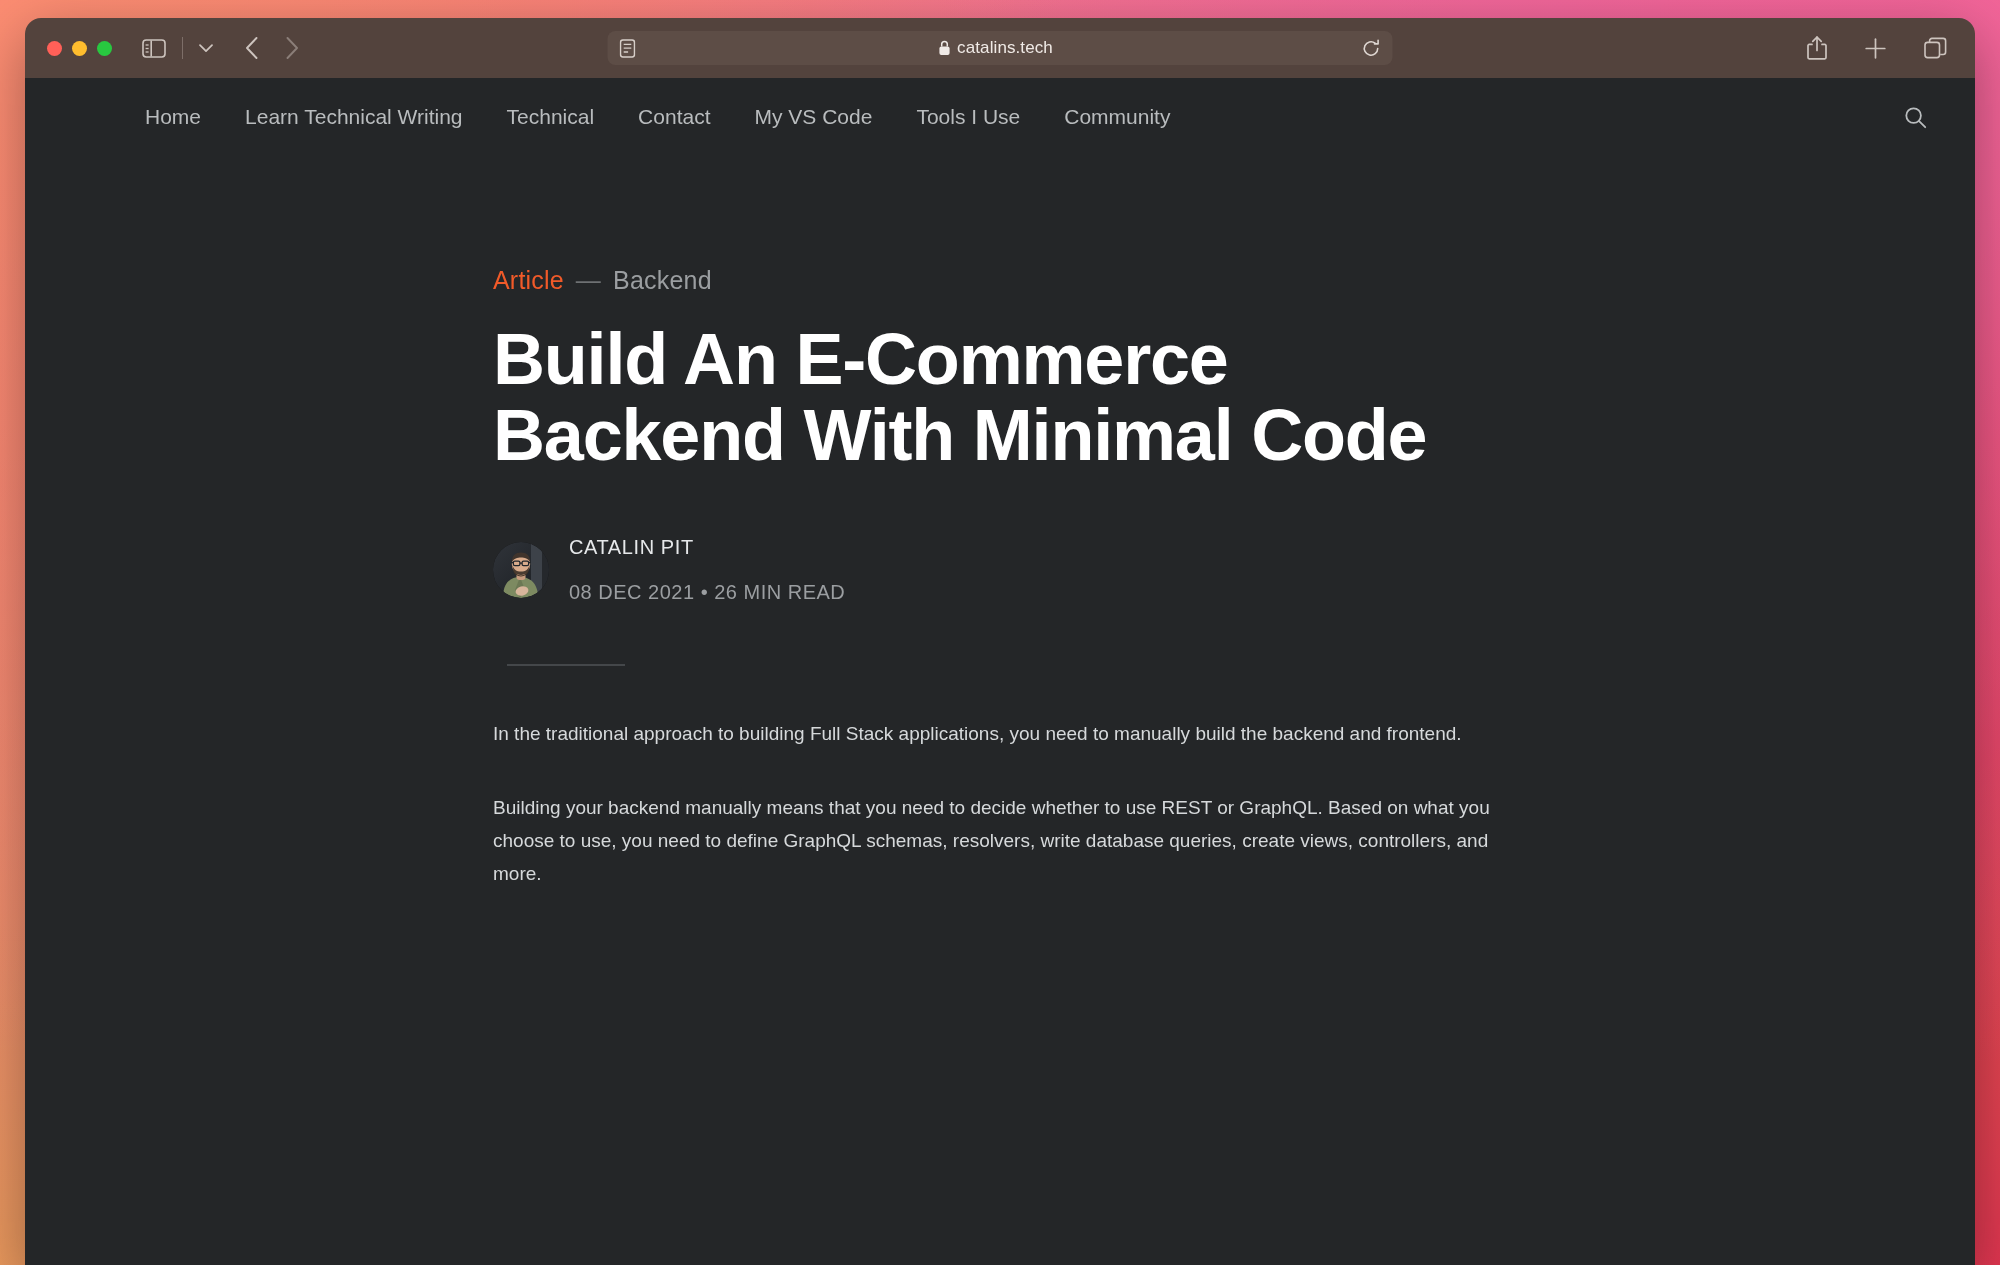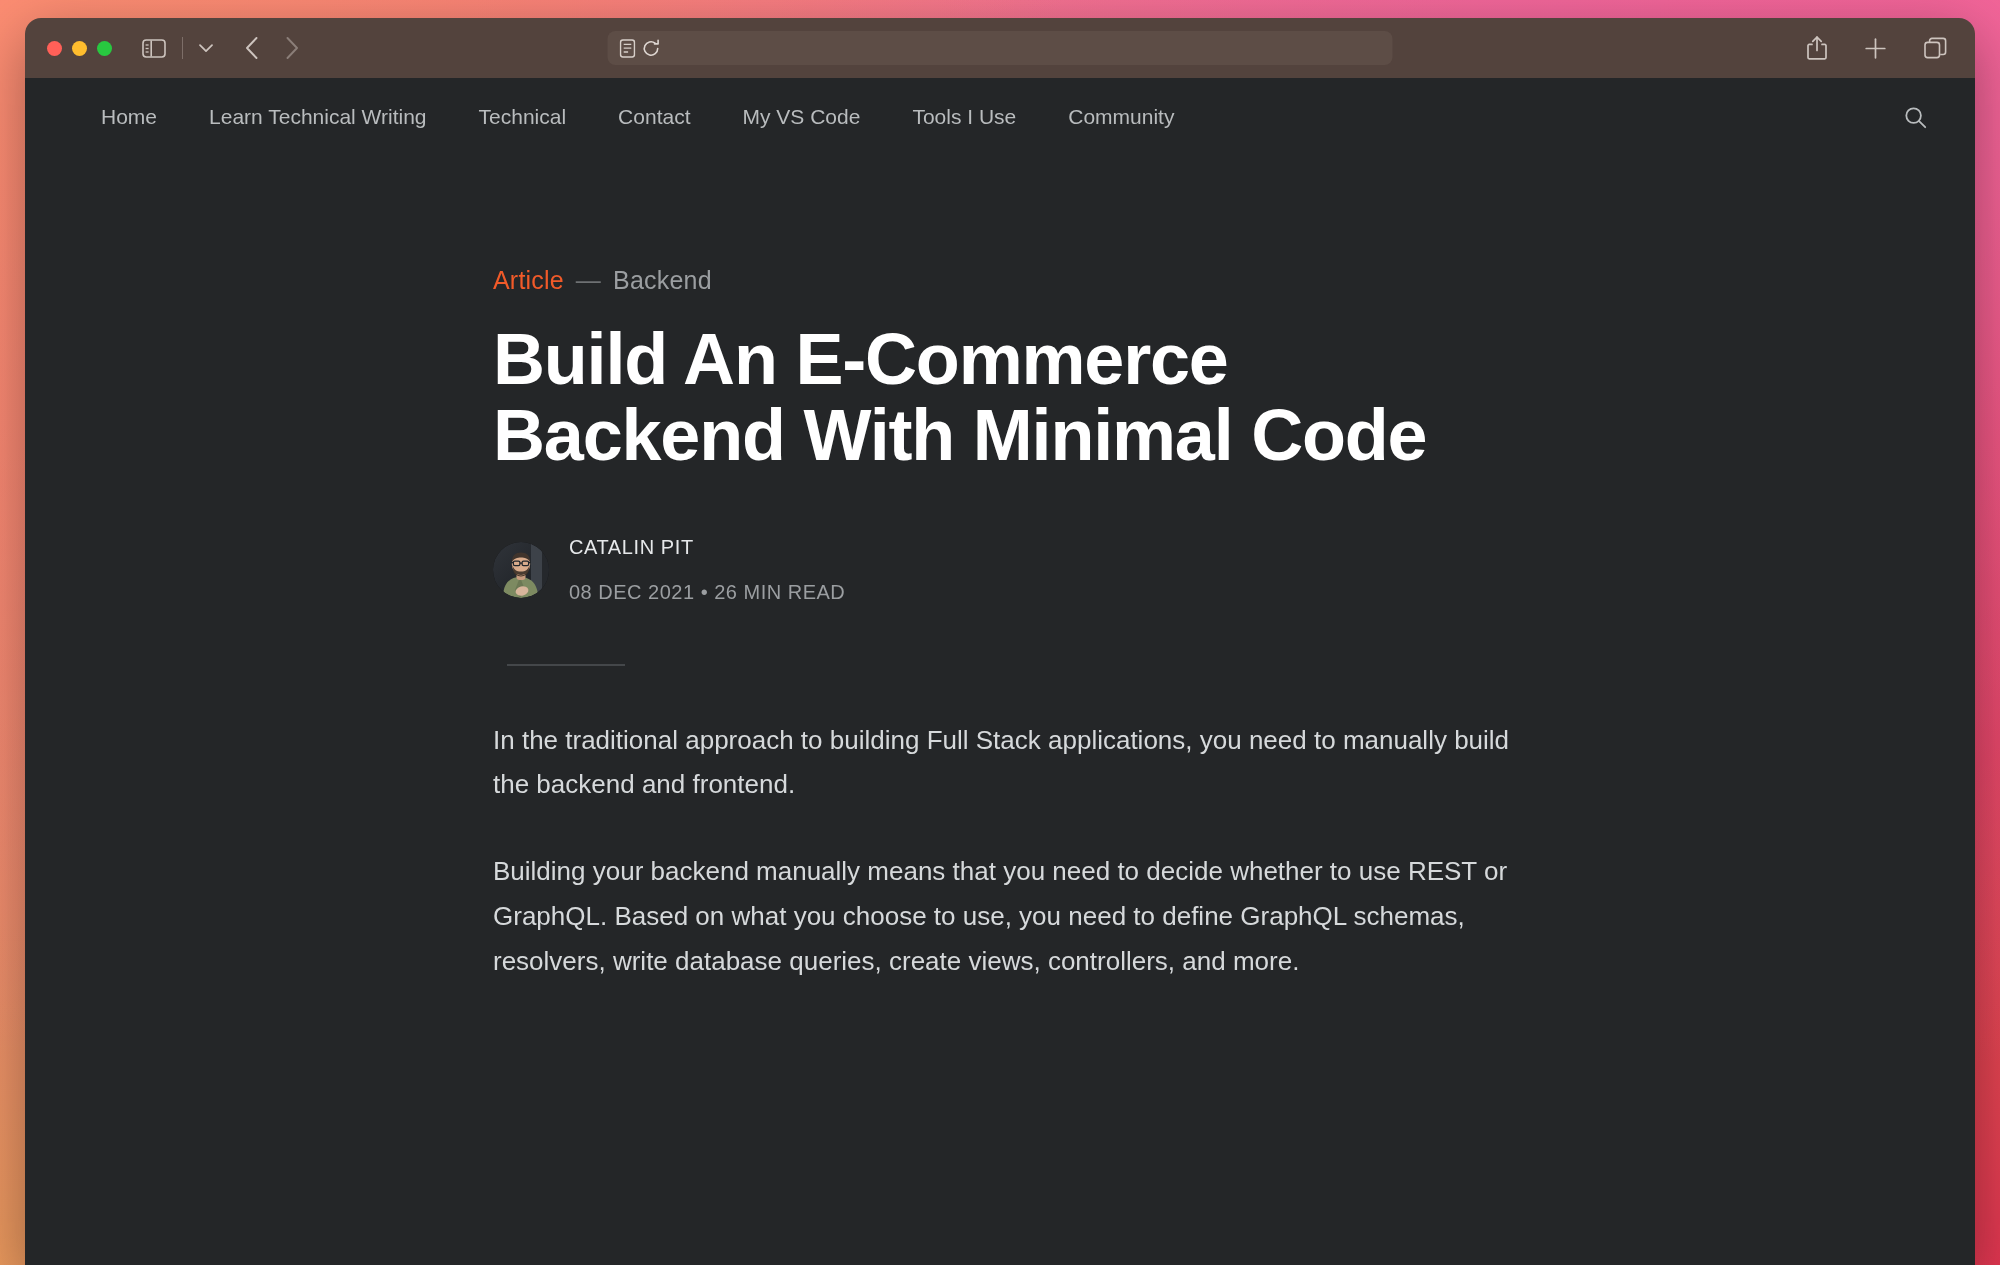--- a/index.html
+++ b/index.html
@@ -146,22 +146,23 @@
   
   .site-nav {
     display: flex;
     align-items: center;
     padding: 0 48px 0 68px;
     height: 78px;
   }
   .site-nav ul {
     display: flex;
     align-items: flex-start;
-    gap: 8px;
+    gap: 0;
     list-style: none;
+    margin-left: 44px;
   }
   .site-nav li a {
     color: #b9bcbe;
     text-decoration: none;
     font-size: 21px;
     padding: 0 22px;
     display: inline-block;
     white-space: nowrap;
   }
   .site-nav li:first-child a { padding-left: 8px; }
@@ -225,21 +226,21 @@
   .divider {
     width: 118px;
     height: 2px;
     background: #44474a;
     margin: 60px 0 52px 14px;
   }
 
   .body-copy { max-width: 1040px; }
   .body-copy p {
     color: #d6d9db;
-    font-size: 26px;
+    font-size: 19px;
     line-height: 1.72;
     margin-bottom: 42px;
   }
 </style>
 </head>
 <body>
 
 <div class="bg-tint"></div>
 
 <div class="browser-window">
@@ -284,20 +285,29 @@
     </div>
 
     <div class="url-field">
       <span class="url-reader">
         <svg width="16" height="19" viewBox="0 0 16 19" fill="none">
           <rect x="1" y="1" width="14" height="17" rx="2.4" stroke="currentColor" stroke-width="1.5"></rect>
           <line x1="4.2" y1="5.4" x2="11.8" y2="5.4" stroke="currentColor" stroke-width="1.3"></line>
           <line x1="4.2" y1="9.2" x2="11.8" y2="9.2" stroke="currentColor" stroke-width="1.3"></line>
           <line x1="4.2" y1="13" x2="8.6" y2="13" stroke="currentColor" stroke-width="1.3"></line>
         </svg>
+      </span>
+      <span class="url-center">
+        <span style="display:flex;align-items:center;color:#f0eae6;">
+          <svg width="12" height="16" viewBox="0 0 12 16" fill="none">
+            <rect x="0.9" y="6.6" width="10.2" height="8.5" rx="2" fill="currentColor"></rect>
+            <path d="M3.2 6.6V4.3C3.2 2.76 4.45 1.5 6 1.5C7.55 1.5 8.8 2.76 8.8 4.3V6.6" stroke="currentColor" stroke-width="1.5" fill="none"></path>
+          </svg>
+        </span>
+        <span class="url-text">catalins.tech</span>
       </span>
       <span class="url-reload">
         <svg width="19" height="19" viewBox="0 0 19 19" fill="none">
           <path d="M16.2 9.5A6.7 6.7 0 11 13.6 4.2" stroke="currentColor" stroke-width="1.6" stroke-linecap="round"></path>
           <path d="M16.6 1.3V4.9H13.0" stroke="currentColor" stroke-width="1.6" stroke-linecap="round" stroke-linejoin="round"></path>
         </svg>
       </span>
     </div>
 
     <div class="toolbar-right">

